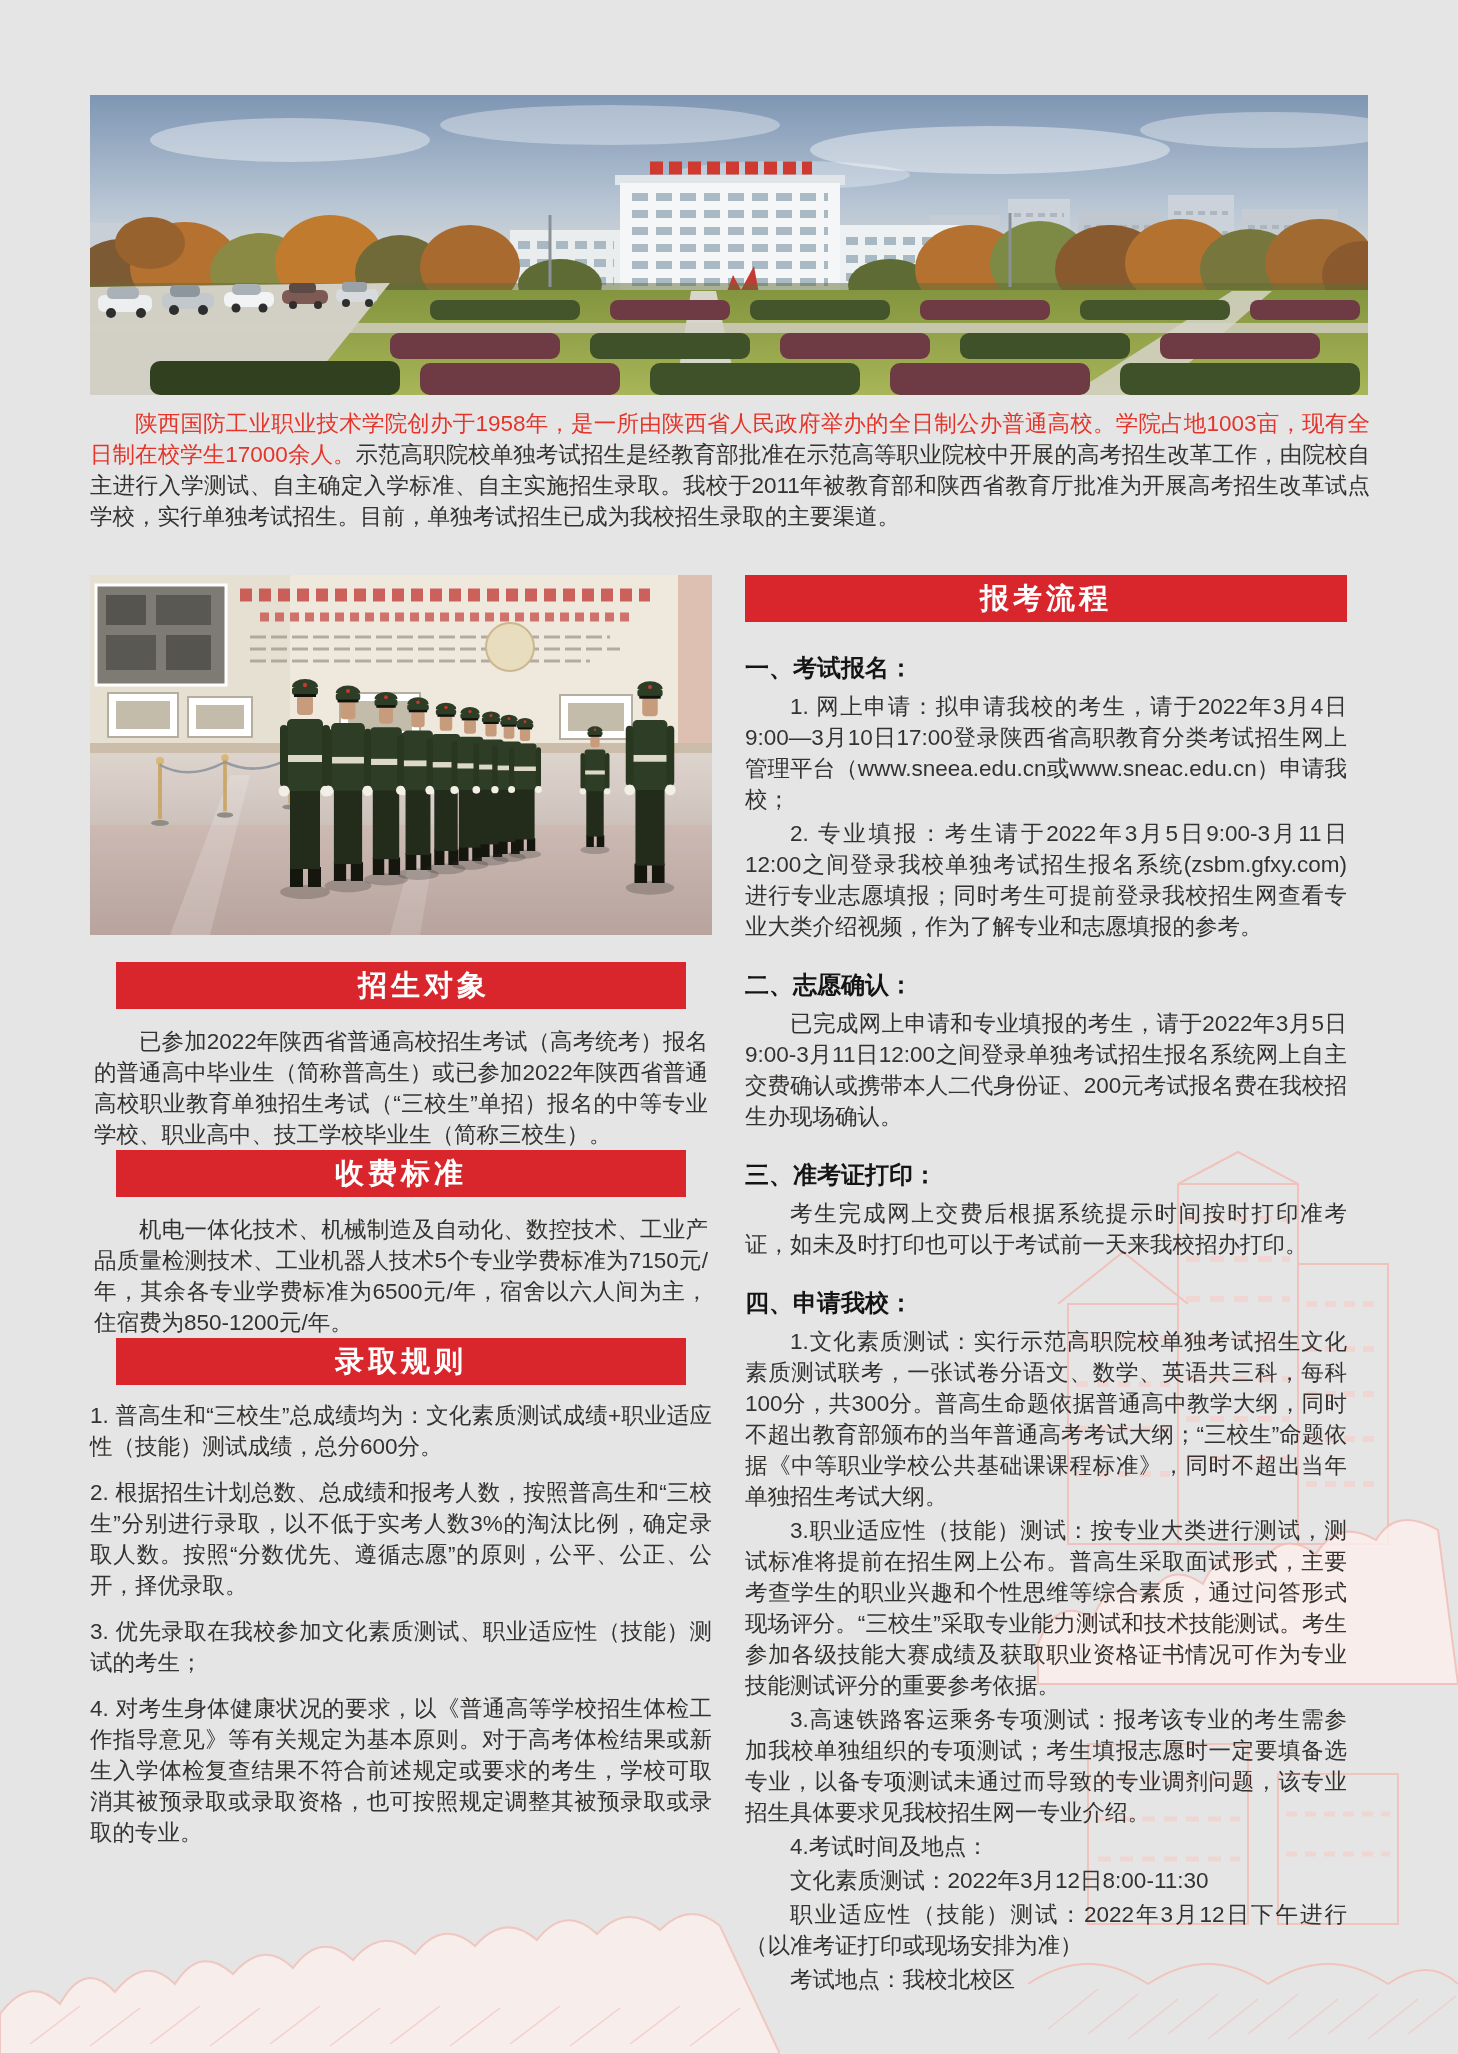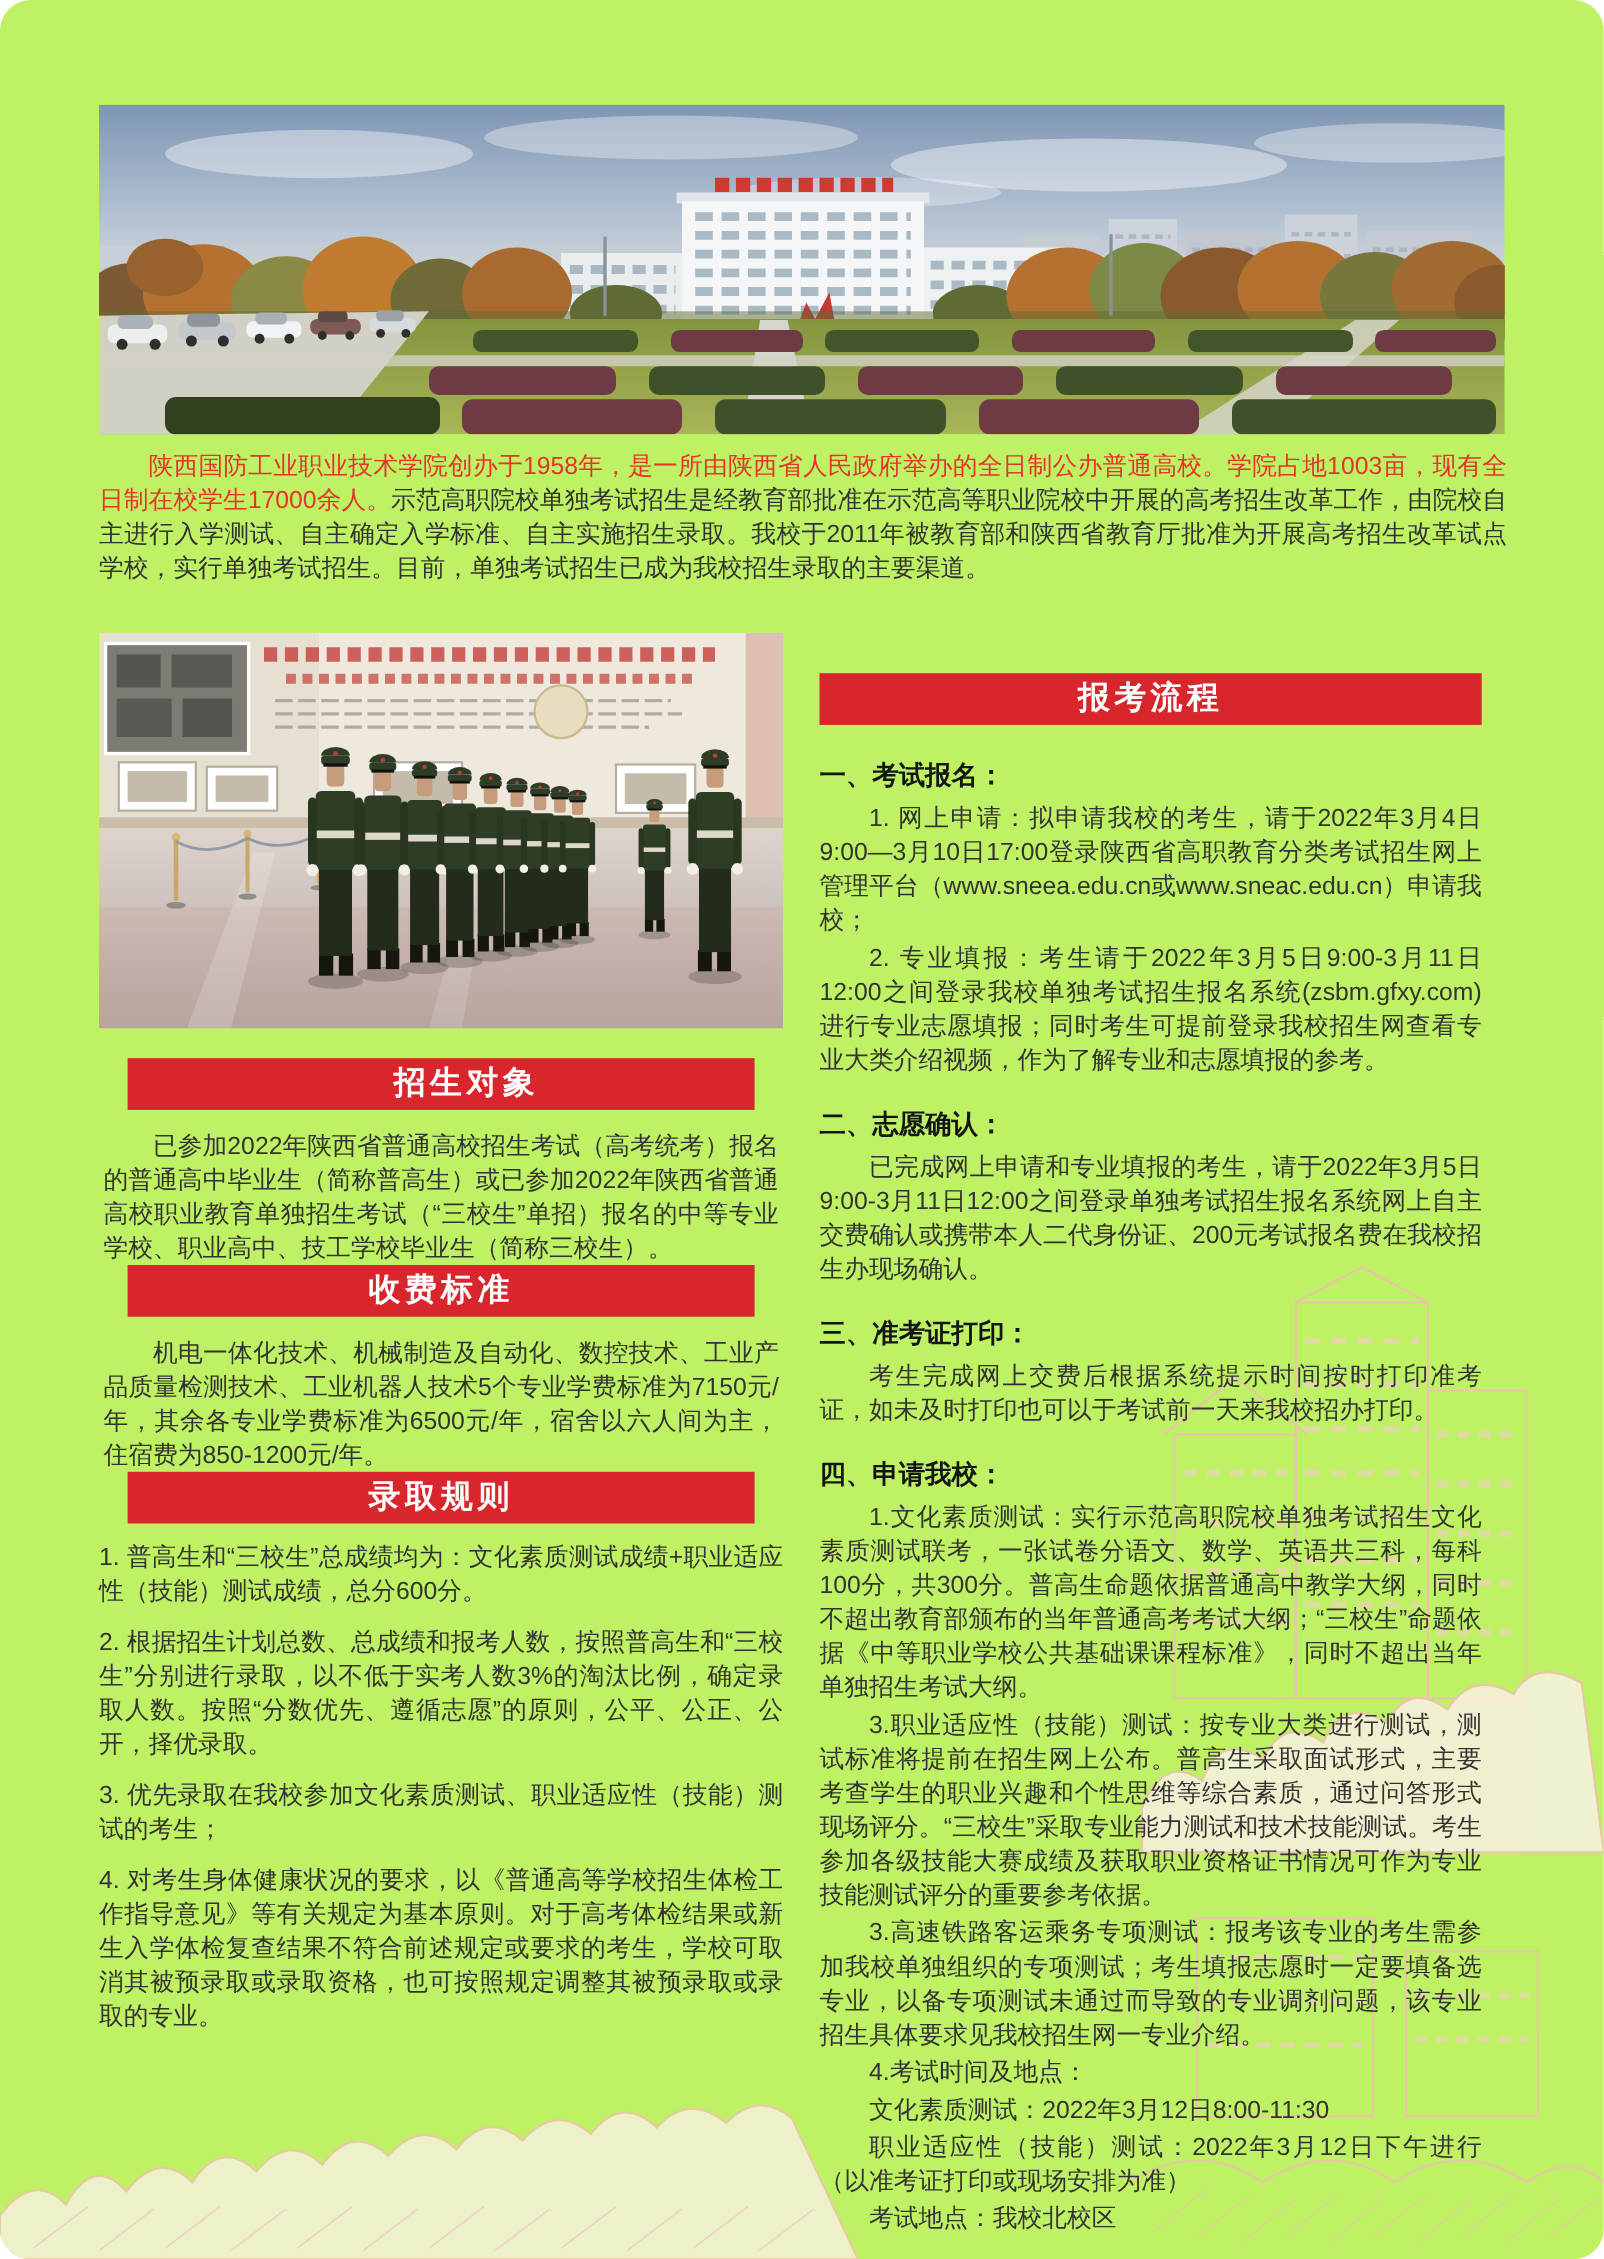--- a/index.html
+++ b/index.html
@@ -1,18 +1,18 @@
 <!DOCTYPE html>
 <html><head>
 <meta charset="utf-8">
 <style>
   html,body { margin:0; padding:0; background:#ffffff; }
   .page {
-    position:relative; width:1458px; height:2054px; background:#bef264;
-    overflow:hidden; font-family:"Liberation Sans","DejaVu Sans",sans-serif;border-radius:28px;
+    position:relative; width:1458px; height:2054px; background:#e5e5e5;
+    overflow:hidden; font-family:"Liberation Sans","DejaVu Sans",sans-serif;
   }
   .bg-art { position:absolute; z-index:0; pointer-events:none; }
   .bg-art-right { right:0; bottom:0; }
   .bg-art-bottom { left:0; bottom:0; }
 
   .layer { position:absolute; z-index:1; }
 
   .campus { left:90px; top:95px; width:1278px; height:300px; overflow:hidden; }
   .soldiers { width:622px; height:360px; overflow:hidden; }
 
@@ -21,21 +21,21 @@
   .body-text {
     font-size:22.5px; line-height:31px; color:#343230;
     text-align:justify; margin:0;
   }
   .indent { text-indent:2em; }
   .red { color:#e5342a; }
 
   .banner {
     background:#d8262c; color:#ffffff; font-weight:bold;
     font-size:29px; height:47px; line-height:47px;
-    text-align:center; letter-spacing:4px;margin-top:37px;
+    text-align:center; letter-spacing:4px;
   }
 
   .left-col  { left:90px;  top:575px; width:622px; }
   .right-col { left:745px; top:575px; width:602px; }
 
   .left-col .banner { margin:0 26px; }
   .lp { margin:17px 4px 0; }
   .mt-fees  { margin-top:54px; }
   .mt-rules { margin-top:62px; }
   .rule { margin:15px 0 0; }

